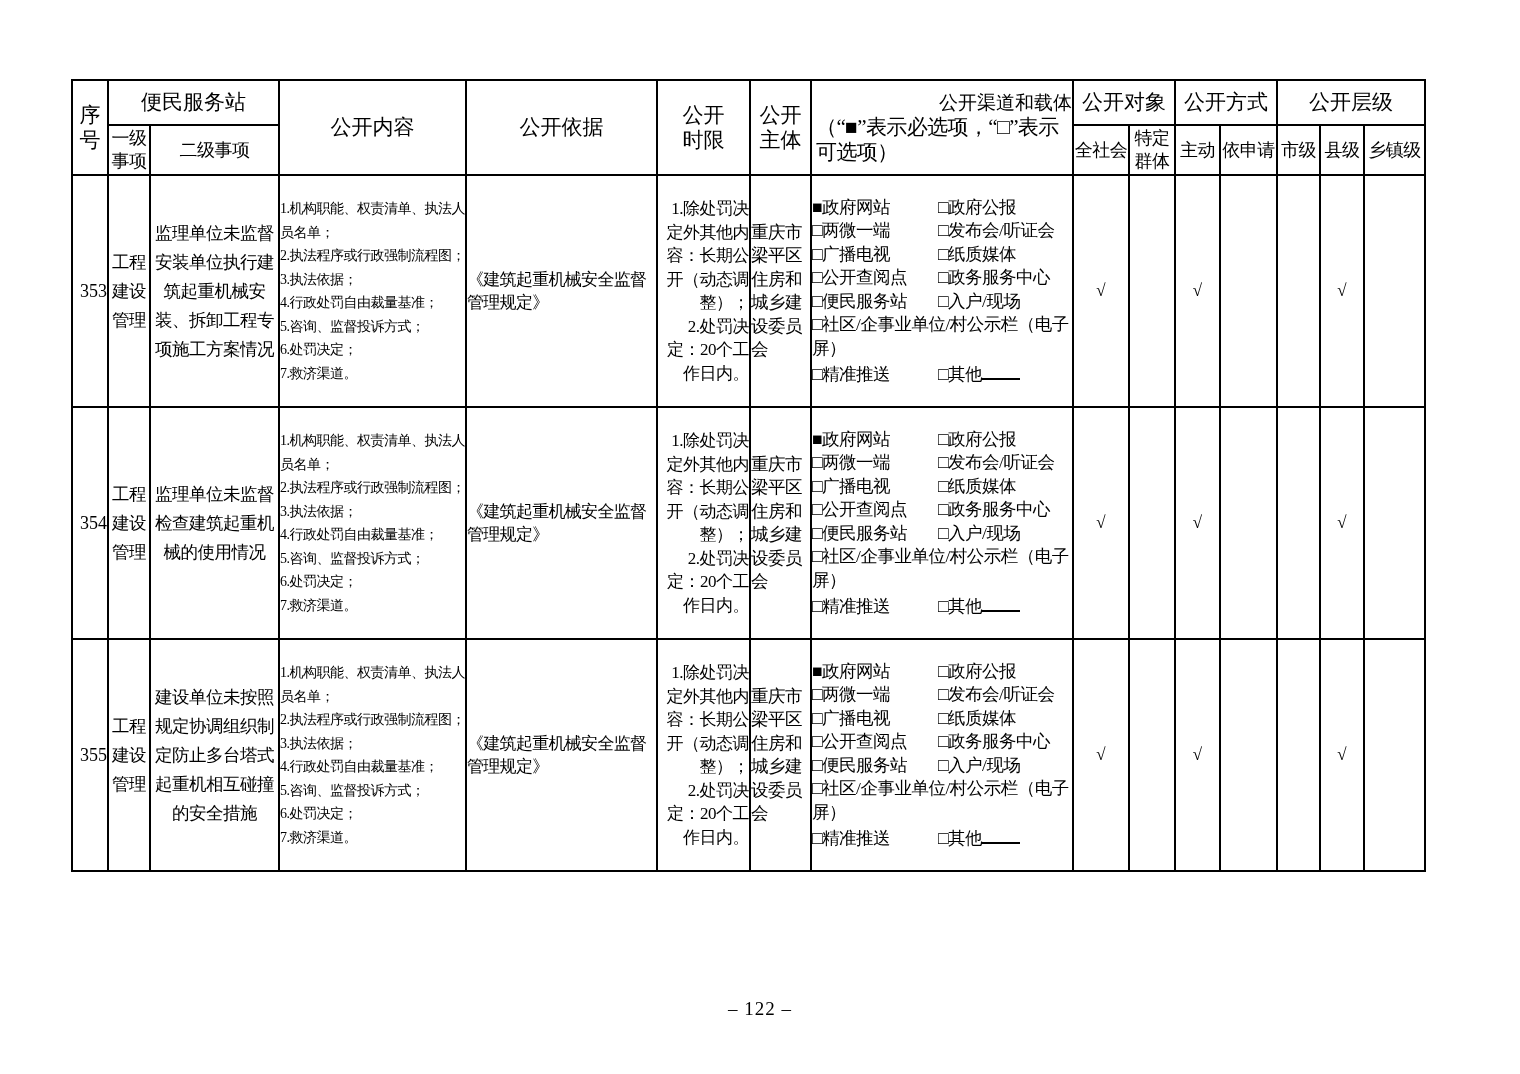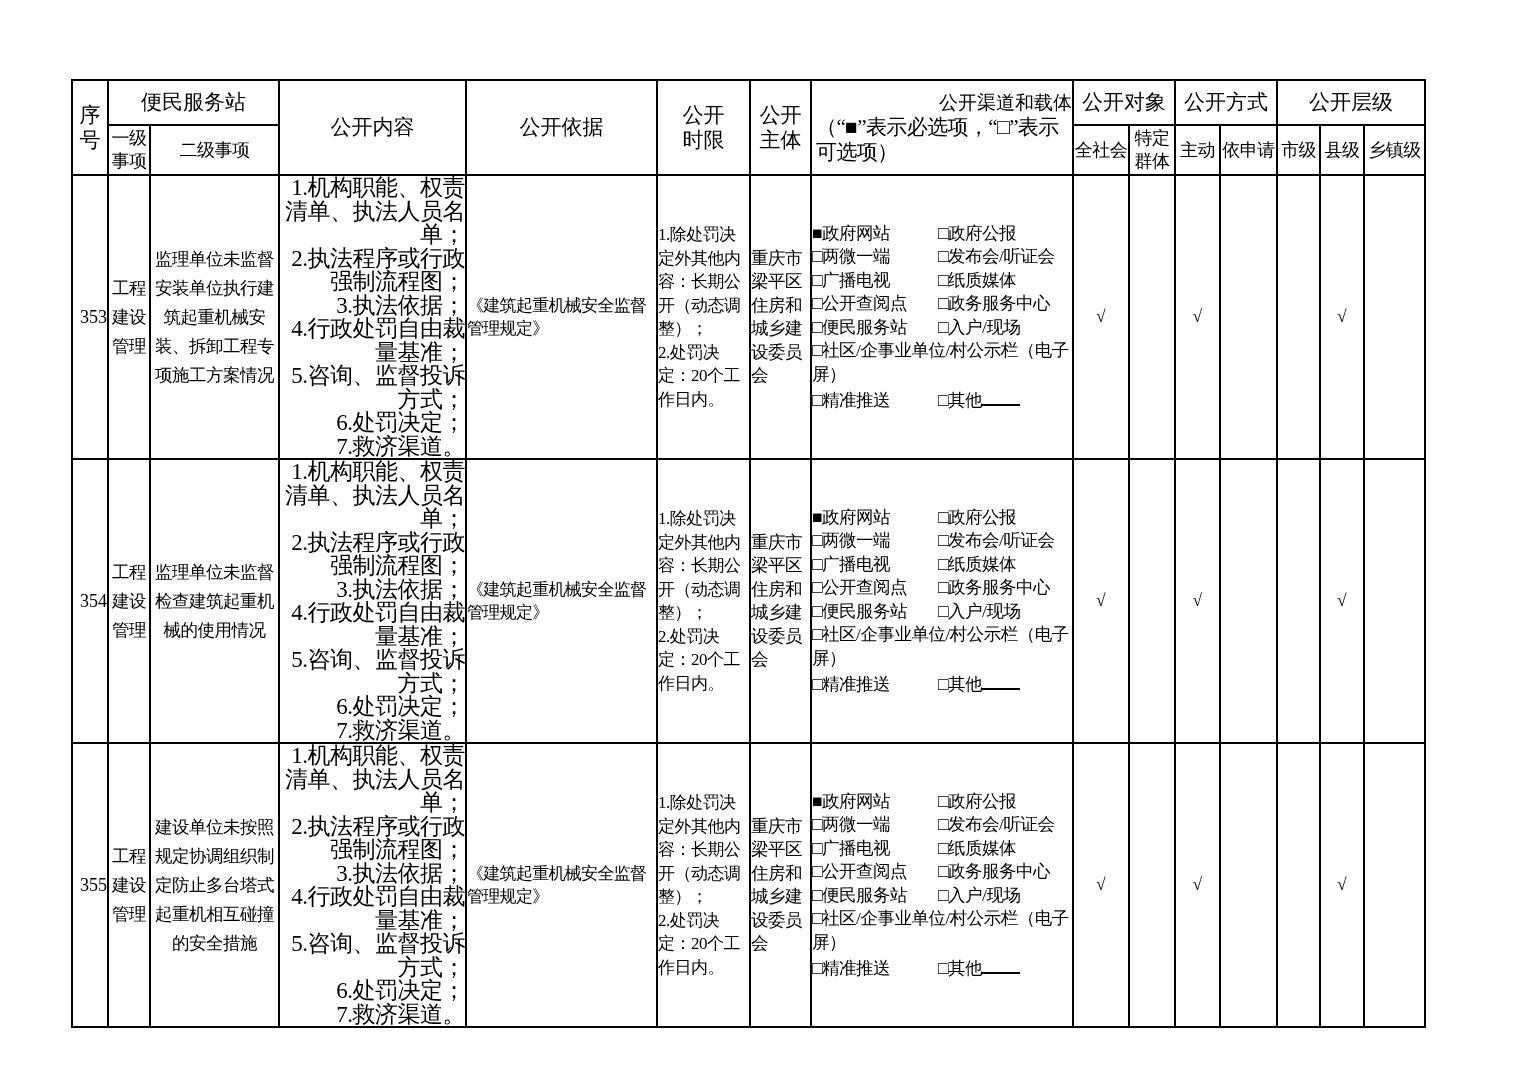--- a/index.html
+++ b/index.html
@@ -22,23 +22,23 @@
   .hr2{height:50px}
   tbody tr{height:232px}
   .h-big{font-size:21px;line-height:25px;}
   .h-small{font-size:18px;letter-spacing:-0.5px;line-height:23px;}
   .nowrap{white-space:nowrap;}
   .w2{width:46px;margin:16px auto;}
   .qudao-title{font-size:19px;text-align:right;line-height:25px;}
   .qudao-note{font-size:21px;letter-spacing:-0.6px;text-align:left;line-height:25px;padding:0 3px 0 4px;}
   .c-no{text-align:right;font-size:18px;}
   .c-lv1,.c-lv2{text-align:center;font-size:17.5px;letter-spacing:-0.5px;line-height:29px;padding:0 2px;}
-  .c-content{font-size:23px;letter-spacing:-0.5px;line-height:23.5px;padding:0 2px 0 7px;text-align:right;}
+  .c-content{font-size:14px;letter-spacing:-0.5px;line-height:23.5px;padding:0 2px 0 7px;text-align:left;}
   .c-basis{font-size:17px;letter-spacing:-0.7px;line-height:23.5px;padding:0 2px 0 6px;text-align:left;}
-  .c-time{font-size:17px;letter-spacing:-0.5px;line-height:23.5px;padding:0 3px 0 6px;text-align:left;margin-top:36px;}
+  .c-time{font-size:17px;letter-spacing:-0.5px;line-height:23.5px;padding:0 3px 0 6px;text-align:right;margin-top:36px;}
   .c-subject{font-size:17.5px;letter-spacing:-0.5px;line-height:23.5px;padding:0 4px 0 7px;text-align:left;margin-left:48px;}
   .c-channels{font-size:17.5px;letter-spacing:-0.5px;line-height:23.5px;padding:0 4px 0 7px;text-align:left;}
   .ch-row{white-space:nowrap;}
   .ch-left{display:inline-block;width:126px;}
   .ch-wide{white-space:normal;}
   .blank-line{display:inline-block;width:38px;height:1.0em;border-bottom:2px solid #000;}
   .c-mark{text-align:center;font-size:17px;}
   .page-num{
     position:absolute;left:0;top:998px;width:1520px;text-align:center;
     font-size:19px;letter-spacing:1px;
@@ -208,13 +208,14 @@
         <td class="c-mark">√</td>
         <td class="c-mark"></td>
         <td class="c-mark"></td>
         <td class="c-mark">√</td>
         <td class="c-mark"></td>
       </tr>
 
     </tbody>
   </table>
 
+  <div class="page-num">– 122 –</div>
 </div>
 
 </body></html>

